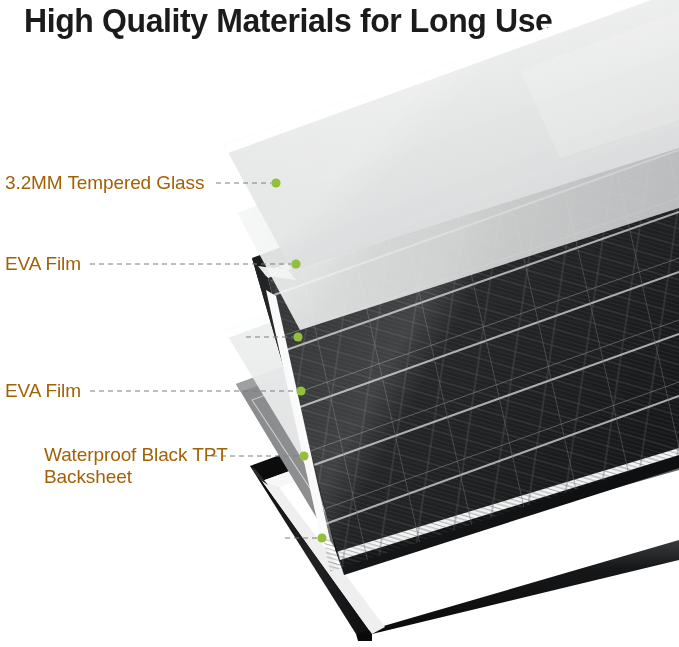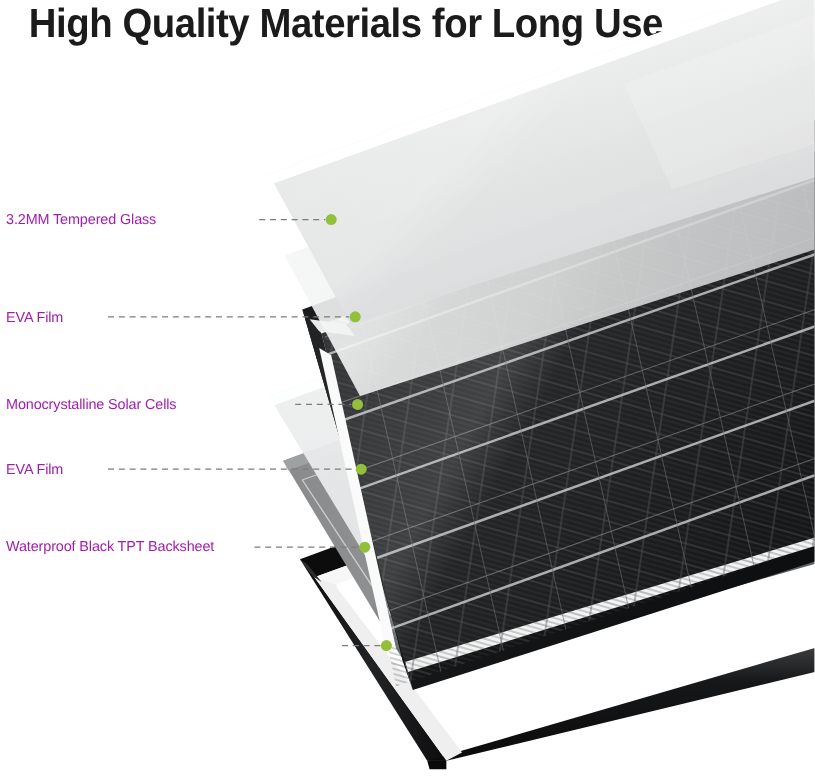--- a/index.html
+++ b/index.html
@@ -34,29 +34,30 @@
   }
   #art {
     position: absolute;
     left: 0;
     top: 0;
     width: 679px;
     height: 647px;
   }
   .label {
     position: absolute;
-    font-size: 12px;
-    color: #a21caf;
+    font-size: 19px;
+    color: #a16207;
     white-space: nowrap;
     letter-spacing: -0.1px;
     line-height: 22px;
   }
   .label.two-line {
     white-space: normal;
     width: 210px;
+    margin-left: 39px;
   }
 </style>
 </head>
 <body>
 
 <div id="stage">
 
   <div id="title">High Quality Materials for Long Use</div>
 
   <svg id="art" viewBox="0 0 679 647">
@@ -222,20 +223,19 @@
         <circle cx="304" cy="456" r="4.6" fill="#93c03c"></circle>
         <circle cx="322" cy="538" r="4.6" fill="#93c03c"></circle>
       </g>
     </g>
     </svg>
 
   <div class="label" style="left:5px; top:172px;">3.2MM Tempered Glass</div>
 
   <div class="label" style="left:5px; top:253px;">EVA Film</div>
 
-  <div class="label" style="left:5px; top:326px;">Monocrystalline Solar Cells</div>
 
   <div class="label" style="left:5px; top:380px;">EVA Film</div>
 
   <div class="label two-line" style="left:5px; top:444px;">Waterproof Black TPT Backsheet</div>
 
 
 </div>
 
 </body></html>

